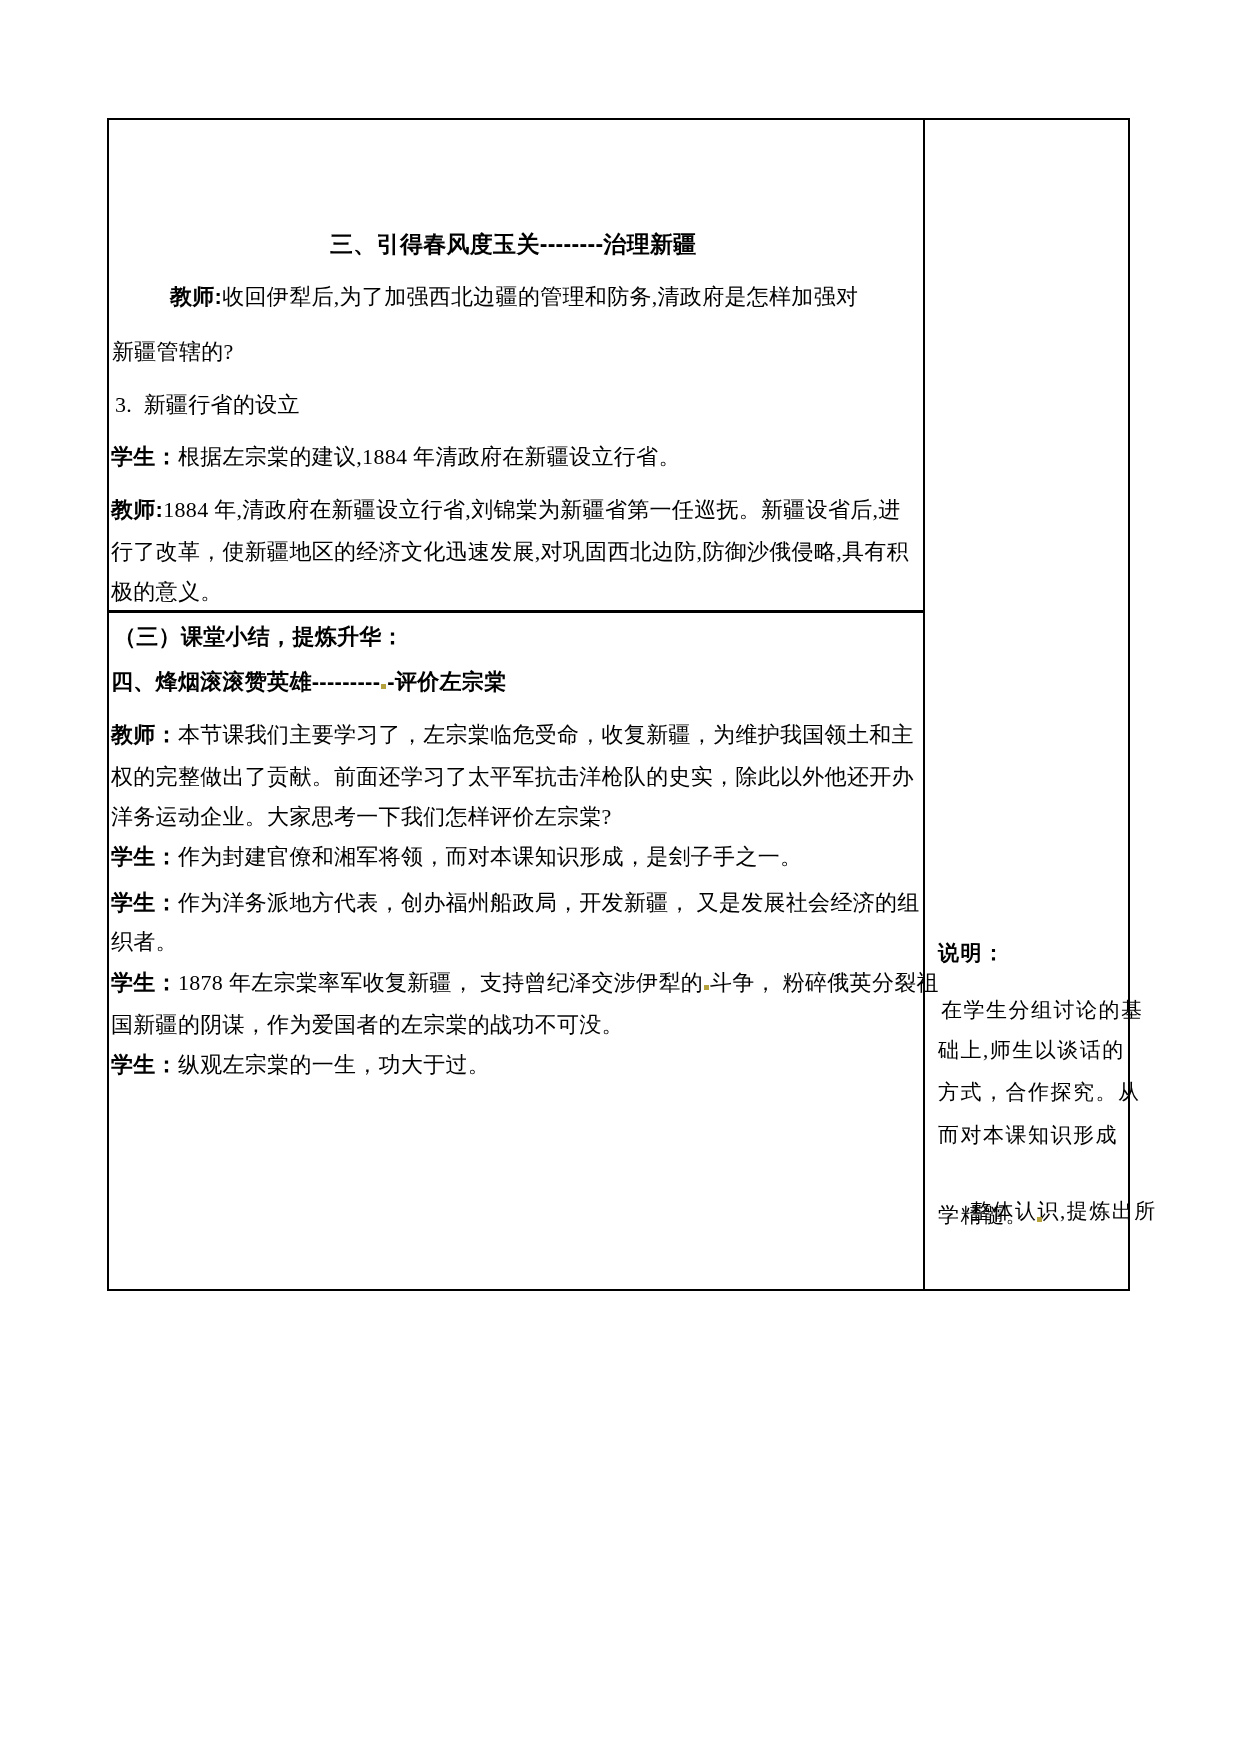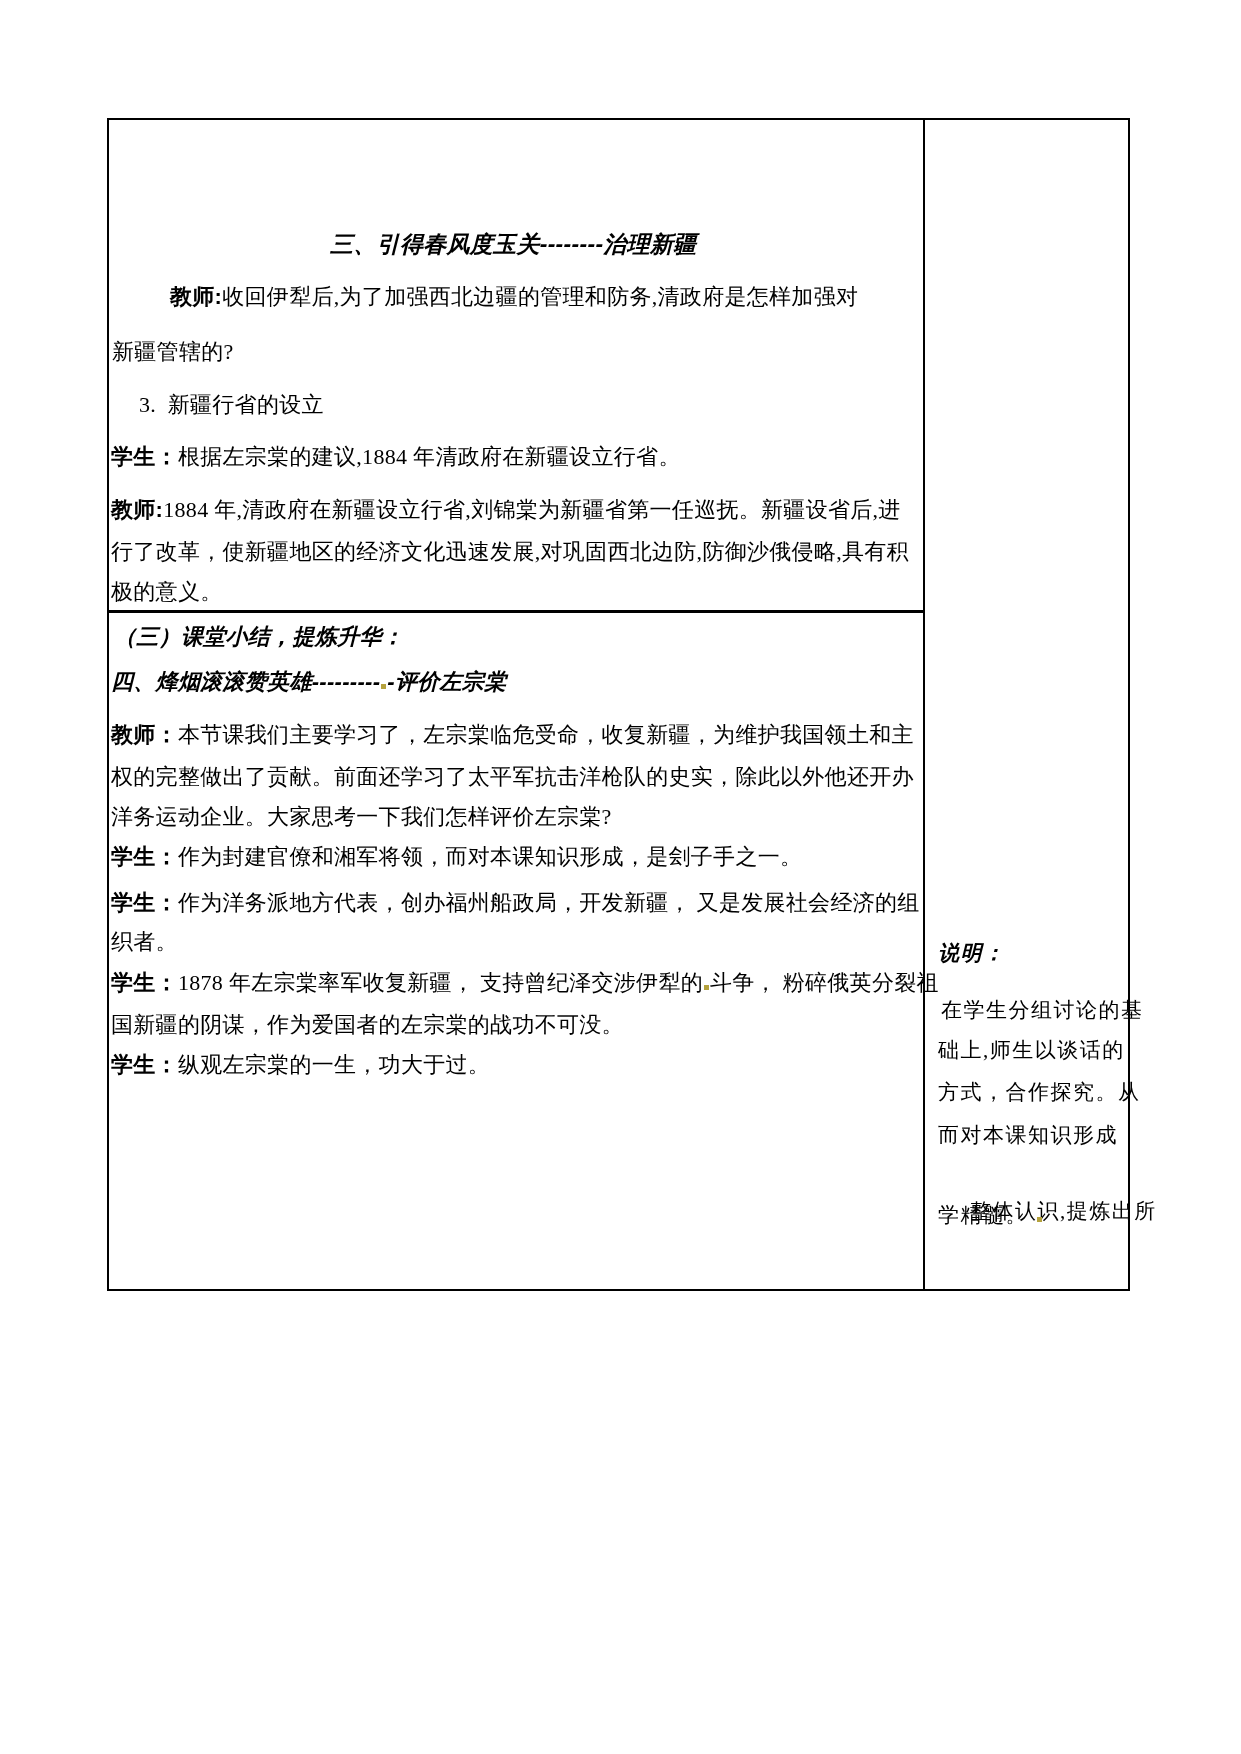--- a/index.html
+++ b/index.html
@@ -33,21 +33,20 @@
     white-space:pre;
     letter-spacing:0.3px;
   }
   .lbl{
     font-family:"Liberation Sans","DejaVu Sans",sans-serif;
     font-weight:700;
   }
   .hd{
     font-family:"Liberation Sans","DejaVu Sans",sans-serif;
     font-weight:700;
-    font-style:italic;
   }
   .title{
     font-size:23px;
   }
   .side{
     font-size:21px;
     letter-spacing:1.5px;
   }
   .dot{
     display:inline-block;
@@ -64,21 +63,21 @@
 
   <div class="divider-v"></div>
   <div class="divider-h"></div>
 
   <div class="line hd title" style="top:111px;left:221px;">三、引得春风度玉关--------治理新疆</div>
 
   <div class="line" style="top:164px;left:61px;"><span class="lbl">教师:</span><span>收回伊犁后,为了加强西北边疆的管理和防务,清政府是怎样加强对</span></div>
 
   <div class="line" style="top:219px;left:3px;">新疆管辖的?</div>
 
-  <div class="line" style="top:272px;left:6px;margin-left:24px;">3.  新疆行省的设立</div>
+  <div class="line" style="top:272px;left:6px;">3.  新疆行省的设立</div>
 
   <div class="line" style="top:324px;left:2px;text-align:center;"><span class="lbl">学生：</span><span>根据左宗棠的建议,1884 年清政府在新疆设立行省。</span></div>
 
   <div class="line" style="top:377px;left:2px;"><span class="lbl">教师:</span><span>1884 年,清政府在新疆设立行省,刘锦棠为新疆省第一任巡抚。新疆设省后,进</span></div>
 
   <div class="line" style="top:419px;left:2px;">行了改革，使新疆地区的经济文化迅速发展,对巩固西北边防,防御沙俄侵略,具有积</div>
 
   <div class="line" style="top:459px;left:2px;">极的意义。</div>
 
   <div class="line hd" style="top:504px;left:5px;">（三）课堂小结，提炼升华：</div>

